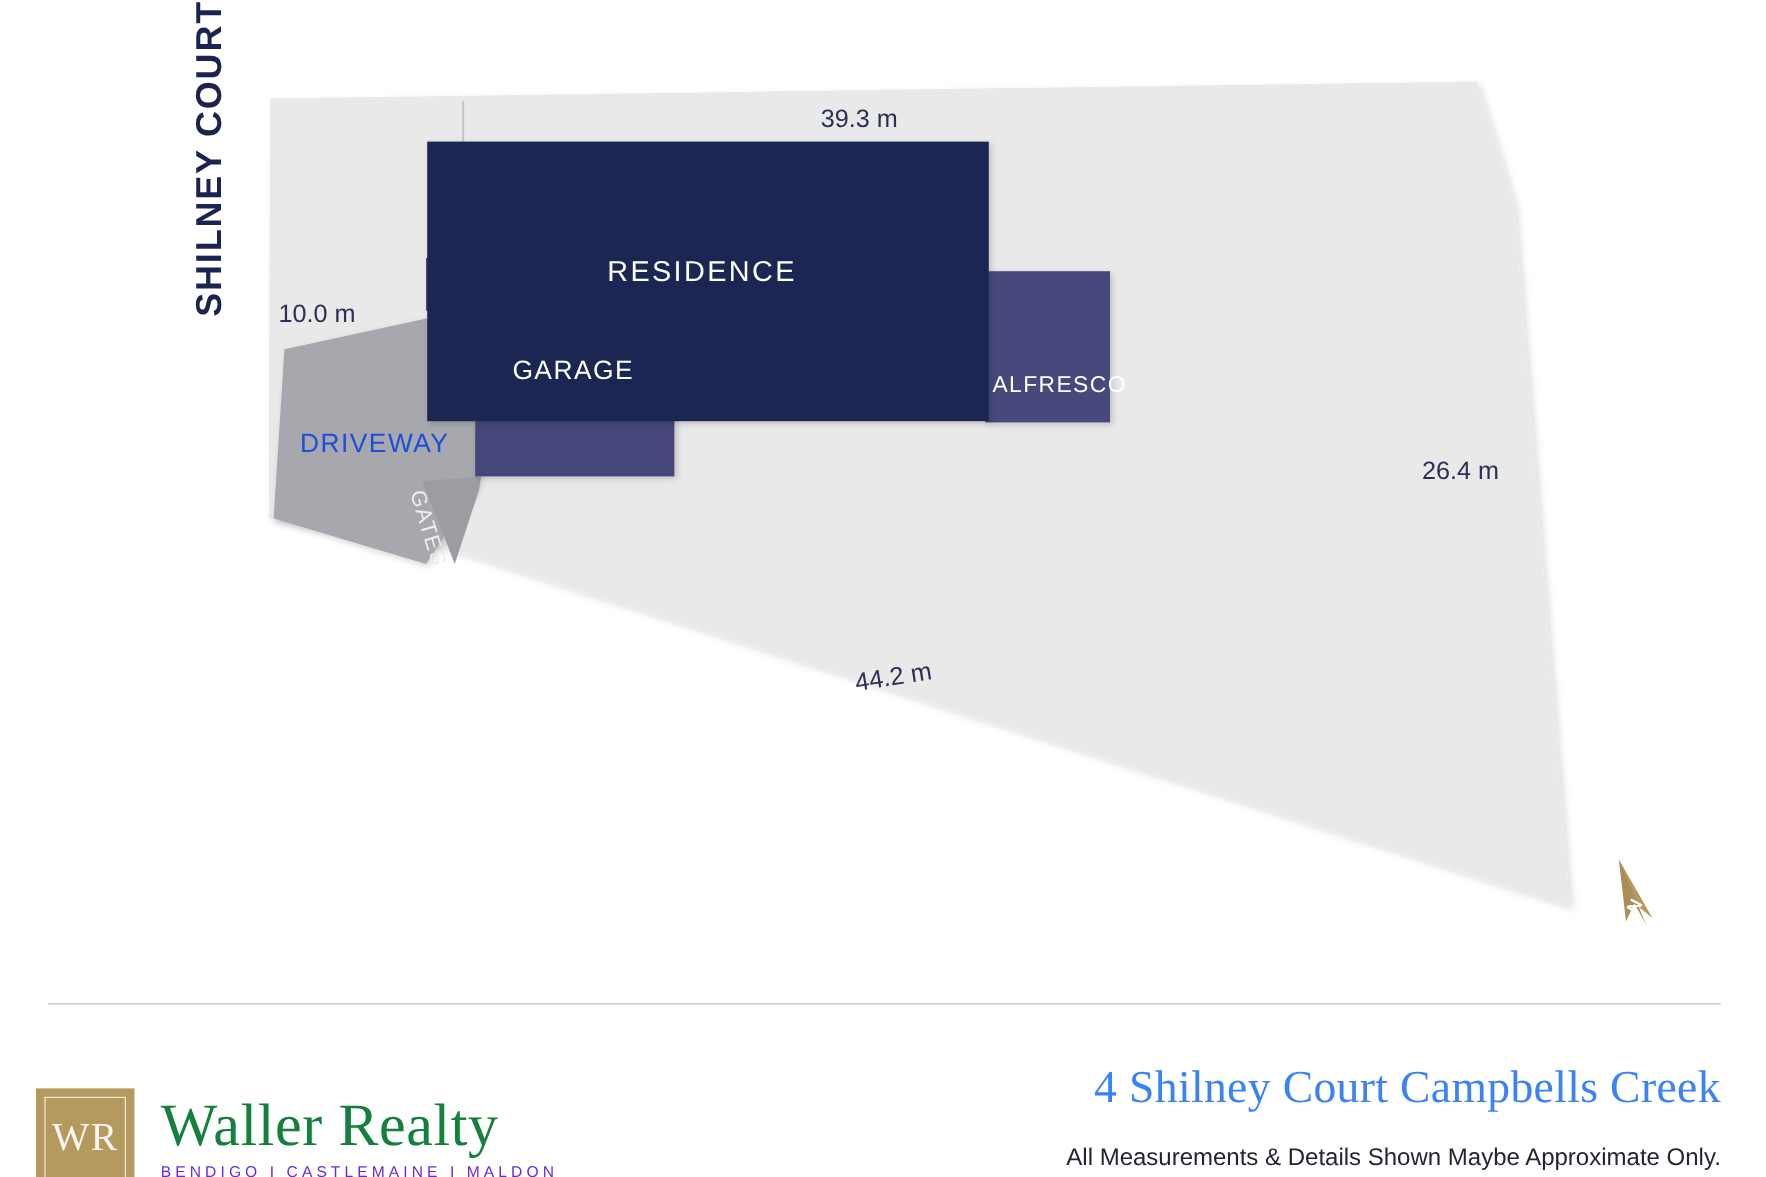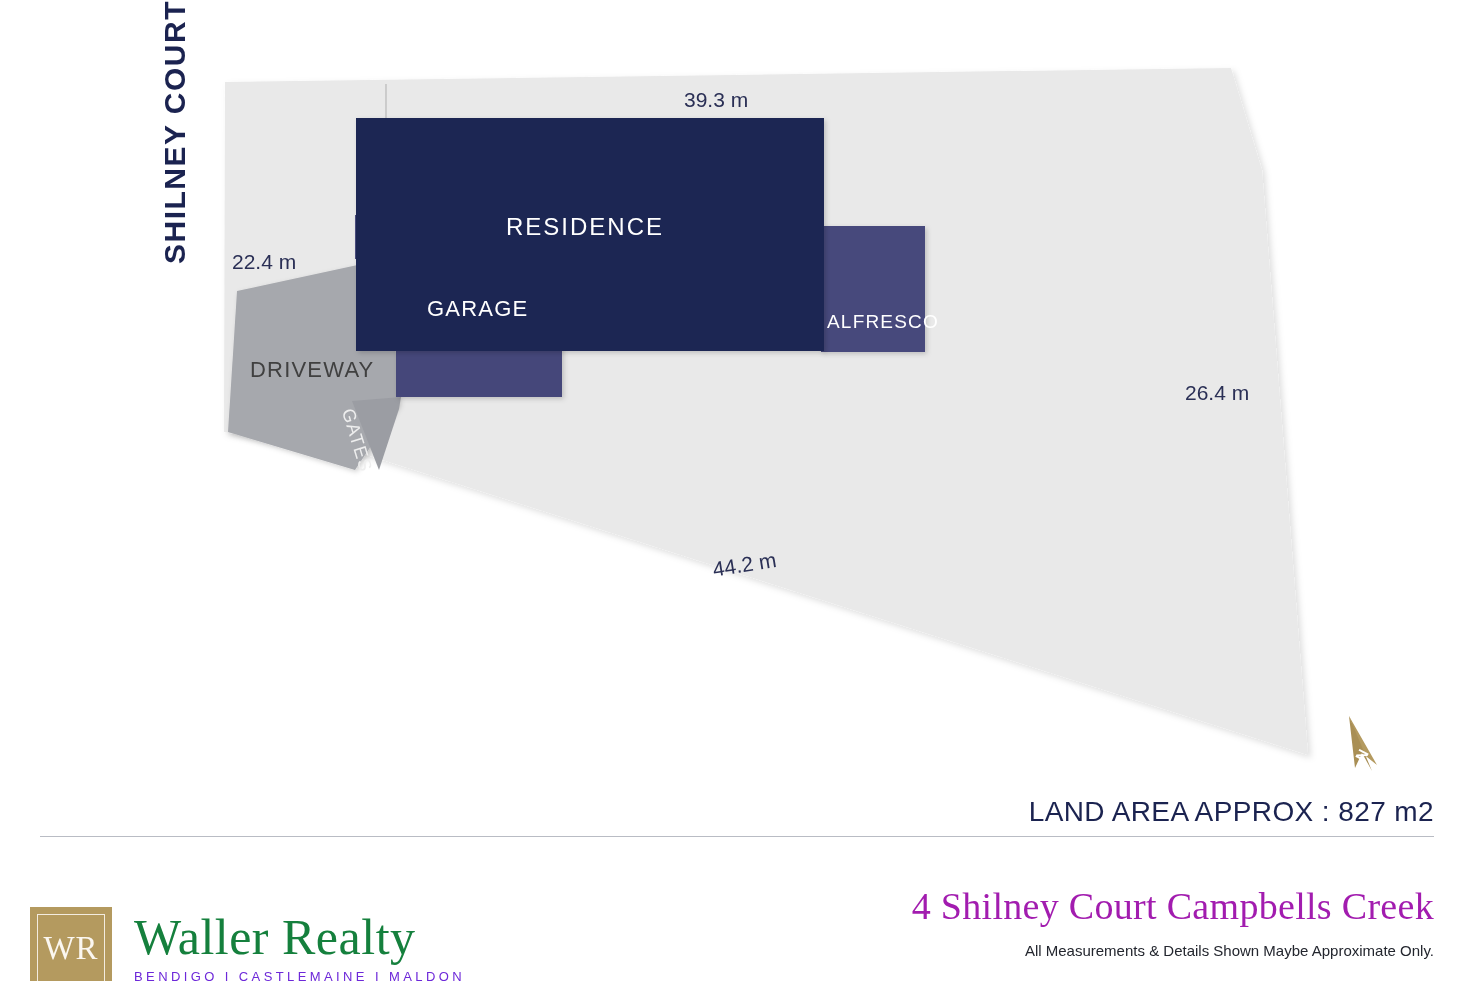--- a/index.html
+++ b/index.html
@@ -38,21 +38,21 @@
   .dim-left{left:232px;top:250px;}
   .dim-right{left:1185px;top:381px;}
   .dim-bottom{left:711px;top:558px;transform:rotate(-9deg);transform-origin:left top;}
 
   .area-label{
     position:absolute;color:#ffffff;letter-spacing:1.2px;
   }
   .lbl-residence{left:506px;top:213px;font-size:24px;letter-spacing:2px;}
   .lbl-garage{left:427px;top:296px;font-size:22px;}
   .lbl-alfresco{left:827px;top:281px;font-size:19px;margin-top:30px;}
-  .lbl-driveway{left:250px;top:357px;font-size:22px;color:#404040;}
+  .lbl-driveway{left:250px;top:357px;font-size:22px;color:#1d4ed8;}
   .lbl-gates{
     left:357px;top:406px;font-size:18px;color:#eeeeee;
     transform:rotate(73deg);transform-origin:left top;
   }
 
   
   .land-area-row{
     position:absolute;left:40px;top:796px;width:1394px;
     display:flex;justify-content:flex-end;align-items:flex-end;
   }
@@ -95,24 +95,24 @@
   }
   .brand-sub{
     font-size:13px;color:#6d28d9;letter-spacing:3.4px;
     margin-top:7px;
   }
   .footer-right{
     position:absolute;right:38px;top:36px;text-align:right;
   }
   .prop-address{
     font-family:"Liberation Serif", serif;
-    font-size:38px;color:#a21caf;letter-spacing:0.3px;line-height:1.1;
+    font-size:38px;color:#3b82f6;letter-spacing:0.3px;line-height:1.1;
   }
   .disclaimer{
-    font-size:15px;color:#23262e;margin-top:14px;
+    font-size:20px;color:#23262e;margin-top:26px;
   }
 </style>
 </head>
 <body>
 
 <div id="plan-root">
 
   <div class="plan-canvas">
     <svg viewBox="0 0 1472 830" xmlns="http://www.w3.org/2000/svg">
       <defs>
@@ -144,33 +144,30 @@
         <polygon points="1349,716 1377,765 1362,753 1354,730" fill="#b49a5f"></polygon>
         <polygon points="1349,716 1372,771 1362,753 1355,768" fill="#a98f55"></polygon>
         <text x="1360" y="748" font-family="Liberation Sans, sans-serif" font-size="15" font-weight="bold" fill="#ffffff" transform="rotate(118 1360 748)">N</text>
       </g>
     </svg>
   </div>
 
   <div class="plan-label street-name">SHILNEY COURT</div>
 
   <div class="plan-label dim dim-top">39.3 m</div>
-  <div class="plan-label dim dim-left">22.4 m</div>
+  <div class="plan-label dim dim-left">10.0 m</div>
   <div class="plan-label dim dim-right">26.4 m</div>
   <div class="plan-label dim dim-bottom">44.2 m</div>
 
   <div class="area-label lbl-residence">RESIDENCE</div>
   <div class="area-label lbl-garage">GARAGE</div>
   <div class="area-label lbl-alfresco">ALFRESCO</div>
   <div class="area-label lbl-driveway">DRIVEWAY</div>
   <div class="area-label lbl-gates">GATES</div>
 
-  <div class="land-area-row">
-    <span class="land-area-text">LAND AREA APPROX : 827 m2</span>
-  </div>
   <div class="rule-top"></div>
 
   <div class="footer">
 
     <div class="brand">
       <div class="brand-mark">
         <div class="inner-border"></div>
         <span class="wr">WR</span>
       </div>
       <div class="brand-words">

